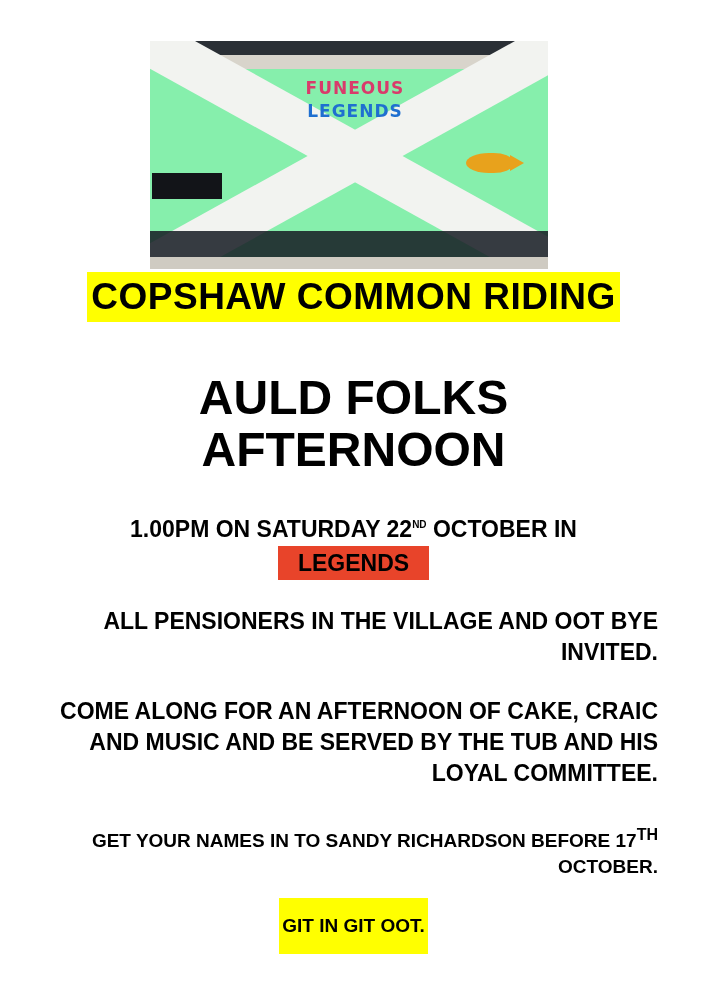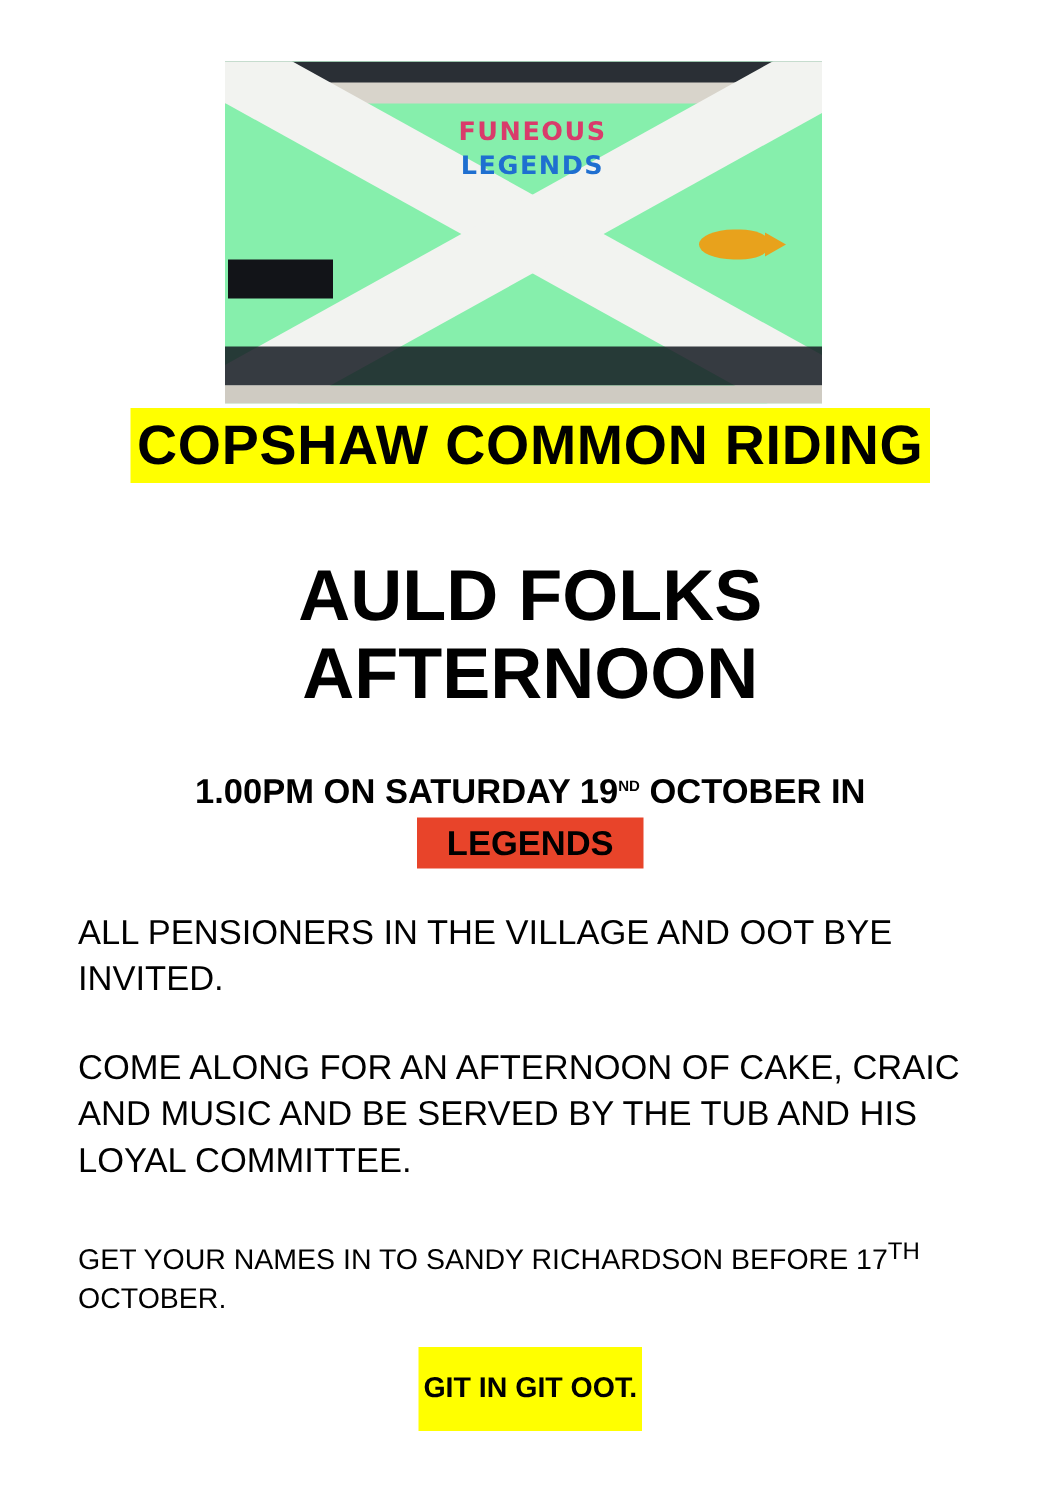--- a/index.html
+++ b/index.html
@@ -150,25 +150,25 @@
   }
   .when sup { font-size: 10px; vertical-align: super; }
   .venue {
     background: #e8442a;
     padding: 0 20px;
     display: inline-block;
   }
 
   .para {
     position: absolute;
-    left: 52px;
+    left: 41px;
     width: 617px;
-    text-align: left;
+    text-align: right;
     font-size: 23px;
-    font-weight: normal;
+    font-weight: bold;
     line-height: 31px;
   }
   .para.p1 { top: 606px; }
   .para.p2 { top: 696px; }
   .para.p3 { top: 822px; font-size: 19px; line-height: 26px; }
   .para.p3 sup { font-size: 16px; vertical-align: super; }
 
   .footer {
     position: absolute;
     left: 45px;
@@ -207,21 +207,21 @@
 
   <div class="title-bar">
     <span class="hl">COPSHAW COMMON RIDING</span>
   </div>
 
   <div class="headline">
     <div>AULD FOLKS AFTERNOON</div>
   </div>
 
   <div class="when">
-    <span>1.00PM ON SATURDAY 19</span><sup>ND</sup><span> OCTOBER IN</span>
+    <span>1.00PM ON SATURDAY 22</span><sup>ND</sup><span> OCTOBER IN</span>
     <div><span class="venue">LEGENDS</span></div>
   </div>
 
   <div class="para p1">ALL PENSIONERS IN THE VILLAGE AND OOT BYE INVITED.</div>
 
   <div class="para p2">COME ALONG FOR AN AFTERNOON OF CAKE, CRAIC AND MUSIC AND BE SERVED BY THE TUB AND HIS LOYAL COMMITTEE.</div>
 
   <div class="para p3">
     <span>GET YOUR NAMES IN TO SANDY RICHARDSON BEFORE 17</span><sup>TH</sup><span> OCTOBER.</span>
   </div>

